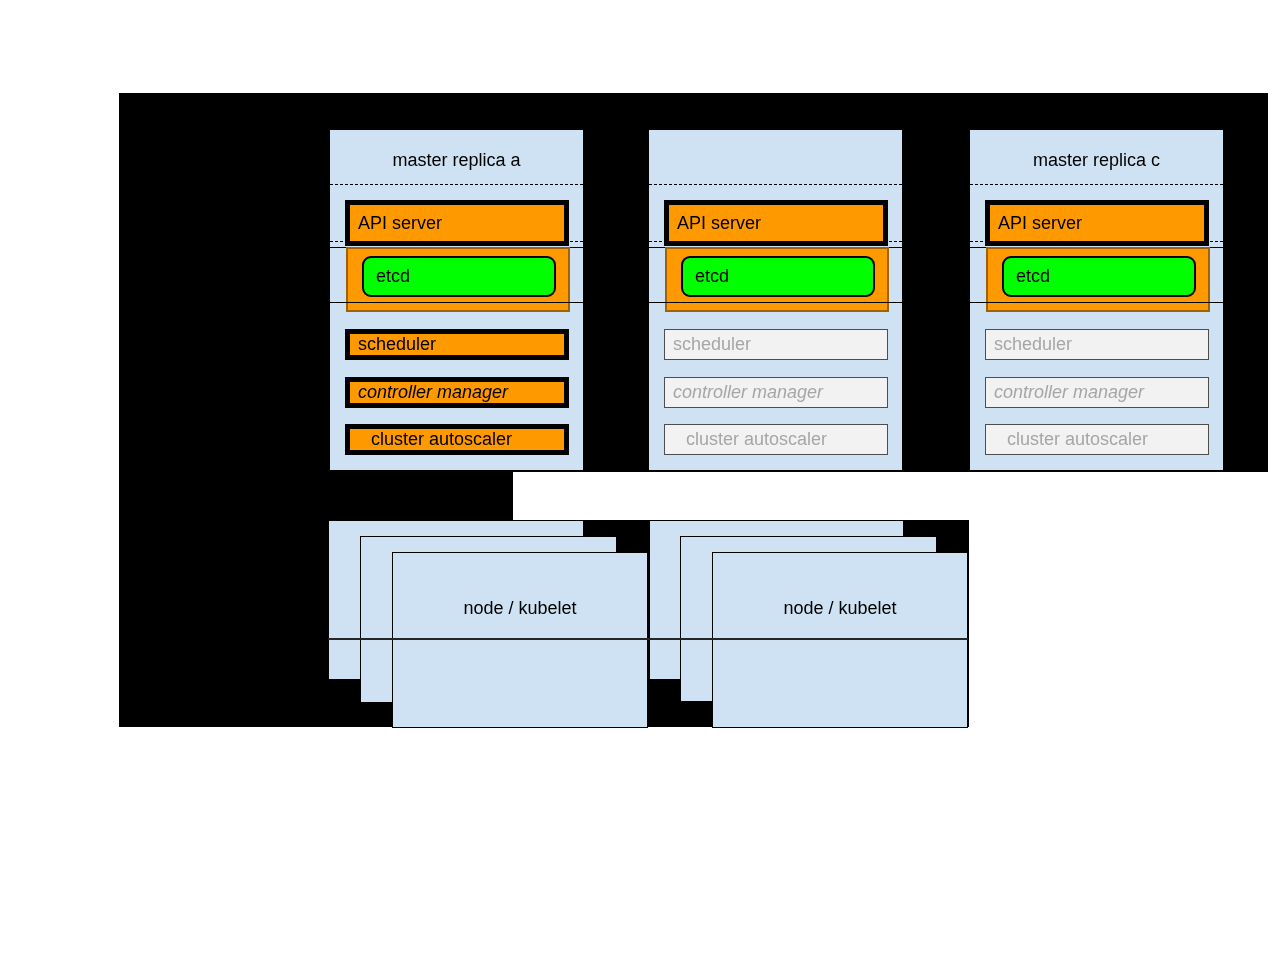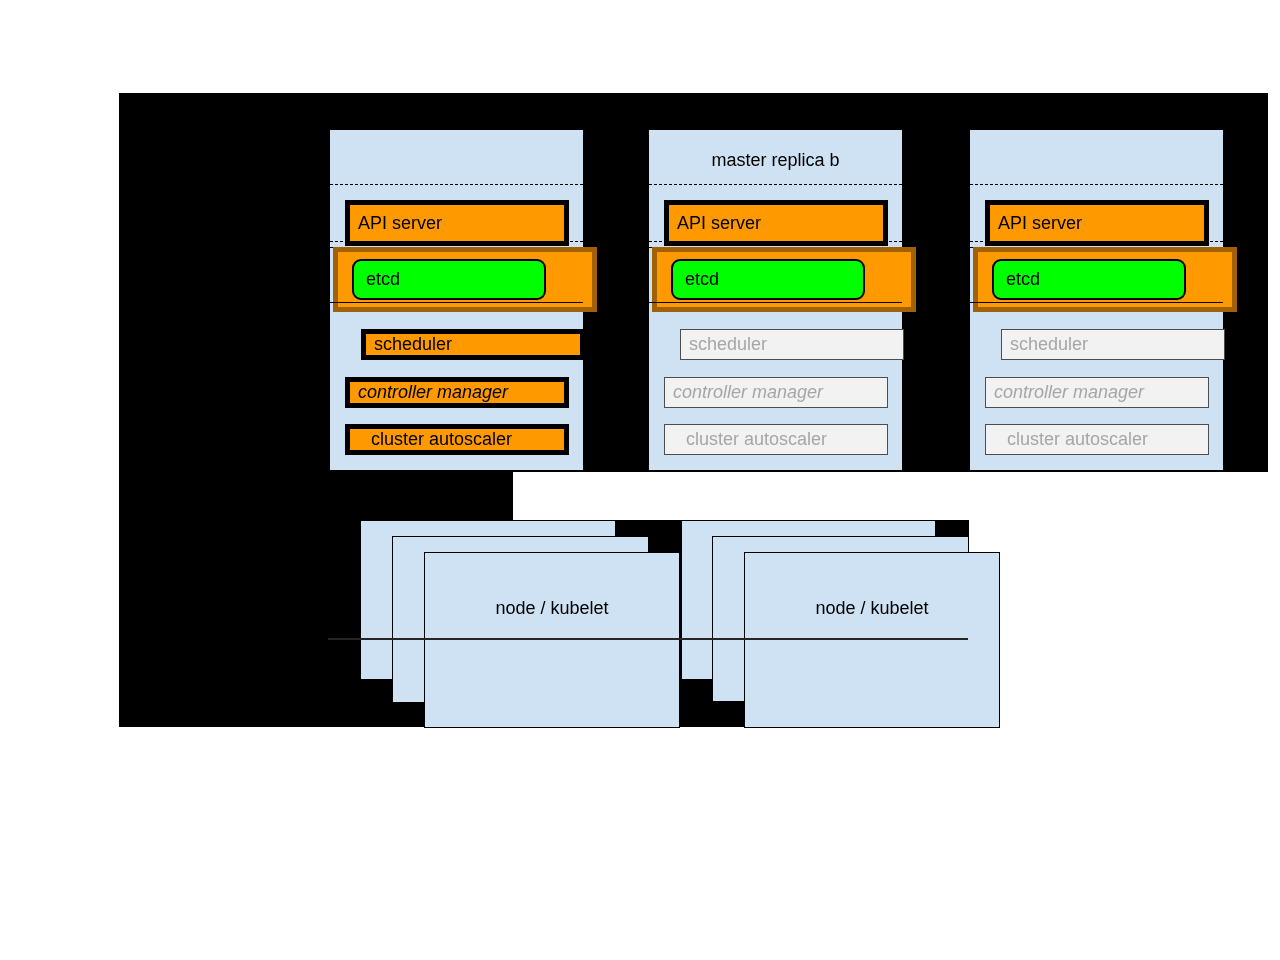--- a/index.html
+++ b/index.html
@@ -29,33 +29,33 @@
   .solidline{position:absolute;left:0;width:100%;height:0;border-top:1px solid #000;}
   .line1{top:117px;}
   .line2{top:172px;}
   .comp{
     position:absolute;left:15px;width:224px;display:flex;align-items:center;
     padding-left:8px;font-size:18px;
   }
   .active-box{background:var(--active-orange,#ff9900);border:5px solid #000000;color:#000;}
   .inactive-box{background:var(--inactive-fill,#f2f2f2);border:1px solid var(--inactive-border,#4d4d4d);color:var(--inactive-text,#a6a6a6);}
   .api{top:70px;height:46px;}
-  .etcd-wrap{position:absolute;left:3px;top:117px;width:264px;height:65px;
-    background:var(--active-orange,#ff9900);border:5px solid #a16207;}
+  .etcd-wrap{position:absolute;left:16px;top:117px;width:224px;height:65px;
+    background:var(--active-orange,#ff9900);border:2px solid #a16207;}
   .etcd{
     position:absolute;left:14px;top:7px;width:194px;height:41px;
     background:var(--etcd-green,#00ff00);border:2px solid #000;border-radius:9px;
     display:flex;align-items:center;padding-left:12px;font-size:18px;color:#000;
   }
-  .r1{top:199px;height:31px;margin-left:16px;}
+  .r1{top:199px;height:31px;}
   .r2{top:247px;height:31px;font-style:italic;}
   .r3{top:294px;height:31px;padding-left:21px;}
 
   
-  .node-box{position:absolute;background:var(--panel-blue,#cfe2f3);border:1px solid #000;margin-left:32px;}
+  .node-box{position:absolute;background:var(--panel-blue,#cfe2f3);border:1px solid #000;}
   .nb-back1{left:328px;top:520px;width:256px;height:160px;}
   .nb-mid1{left:360px;top:536px;width:257px;height:167px;}
   .nb-front1{left:392px;top:552px;width:256px;height:176px;}
   .nb-back2{left:649px;top:520px;width:255px;height:160px;}
   .nb-mid2{left:680px;top:536px;width:257px;height:166px;}
   .nb-front2{left:712px;top:552px;width:256px;height:176px;}
   .node-title{position:absolute;left:0;right:0;top:45px;text-align:center;font-size:18px;}
   .node-divider{position:absolute;left:328px;top:638px;width:640px;height:0;border-top:2px solid #262626;}
 </style>
 </head>
@@ -75,49 +75,50 @@
 
   <div class="node-box nb-back2"></div>
   <div class="node-box nb-mid2"></div>
   <div class="node-box nb-front2">
     <div class="node-title">node / kubelet</div>
   </div>
 
   <div class="node-divider"></div>
 
   <div class="master master-a">
+    <div class="m-title">master replica a</div>
     <div class="dashline dash1"></div>
     <div class="comp active-box api">API server</div>
     <div class="dashline dash2"></div>
     <div class="solidline line1"></div>
     <div class="etcd-wrap">
       <div class="etcd">etcd</div>
     </div>
     <div class="solidline line2"></div>
     <div class="comp active-box r1">scheduler</div>
     <div class="comp active-box r2">controller manager</div>
     <div class="comp active-box r3">cluster autoscaler</div>
   </div>
 
   <div class="master master-b">
-    <div class="m-title">master replica b</div>
     <div class="dashline dash1"></div>
     <div class="comp active-box api">API server</div>
     <div class="dashline dash2"></div>
     <div class="solidline line1"></div>
     <div class="etcd-wrap">
       <div class="etcd">etcd</div>
     </div>
     <div class="solidline line2"></div>
     <div class="comp inactive-box r1">scheduler</div>
     <div class="comp inactive-box r2">controller manager</div>
     <div class="comp inactive-box r3">cluster autoscaler</div>
   </div>
 
   <div class="master master-c">
+    <div class="m-title">master replica c</div>
     <div class="dashline dash1"></div>
     <div class="comp active-box api">API server</div>
     <div class="dashline dash2"></div>
     <div class="solidline line1"></div>
     <div class="etcd-wrap">
       <div class="etcd">etcd</div>
     </div>
     <div class="solidline line2"></div>
     <div class="comp inactive-box r1">scheduler</div>
     <div class="comp inactive-box r2">controller manager</div>

